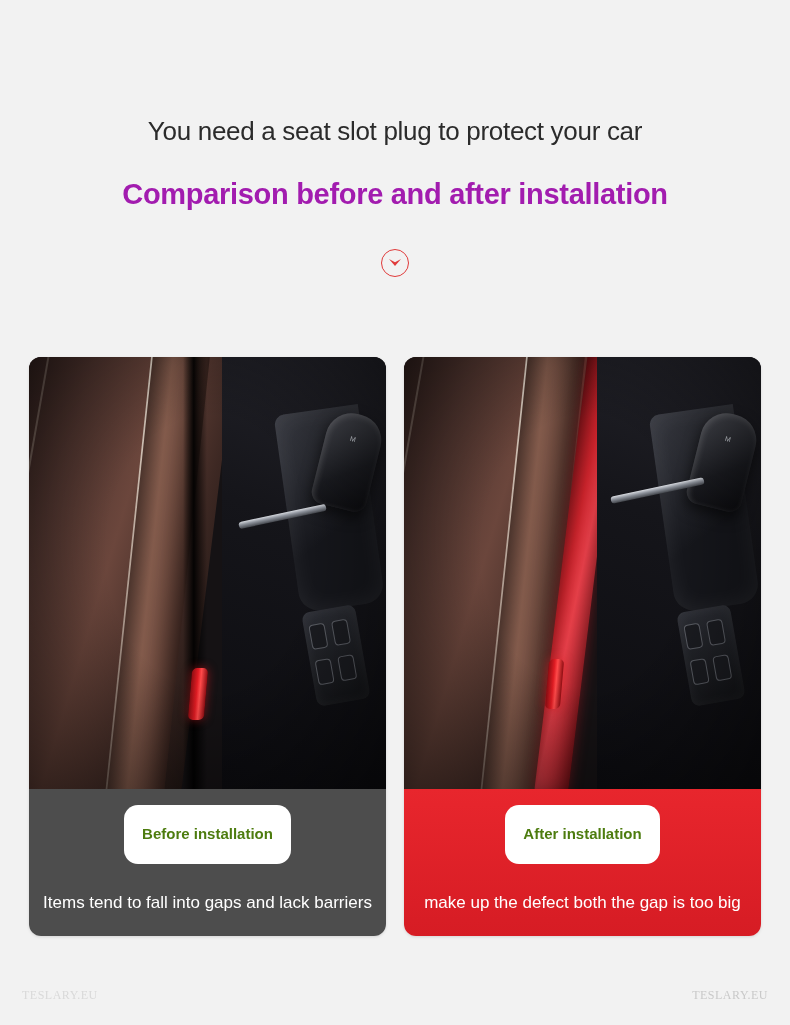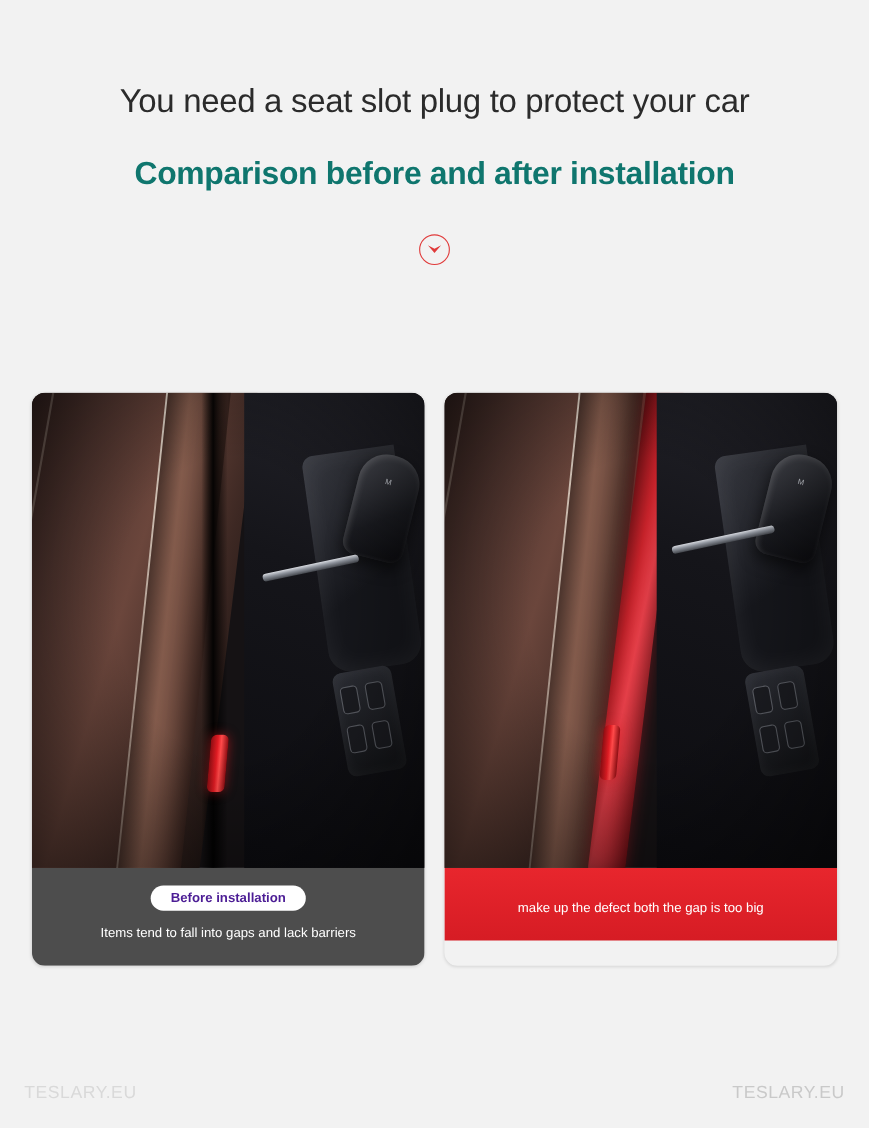--- a/index.html
+++ b/index.html
@@ -18,31 +18,31 @@
   .page {
     width: 790px;
     height: 1025px;
     position: relative;
     background: #f2f2f2;
   }
 
   
   .headline {
     text-align: center;
-    font-size: 30px;
+    font-size: 26px;
     color: #2b2b2b;
     font-weight: 400;
     letter-spacing: -0.3px;
-    padding-top: 78px;
+    padding-top: 118px;
     line-height: 1;
   }
   .subhead {
     text-align: center;
     font-size: 29px;
-    color: #0f766e;
+    color: #a21caf;
     font-weight: bold;
     letter-spacing: -0.3px;
     margin-top: 36px;
     line-height: 1;
   }
 
   
   .arrow-wrap {
     display: flex;
     justify-content: center;
@@ -226,41 +226,41 @@
     padding: 16px 14px 22px;
     text-align: center;
   }
   .caption-before { background: #4d4d4d; }
   .caption-after  { background: linear-gradient(180deg, #e8262d 0%, #d61c24 100%); }
 
   .pill {
     display: inline-block;
     background: #ffffff;
     border-radius: 14px;
-    padding: 5px 18px;
-    font-size: 12px;
+    padding: 21px 18px;
+    font-size: 15px;
     font-weight: bold;
-    color: #4c1d95;
+    color: #4d7c0f;
     line-height: 1.1;
   }
   .caption-text {
-    margin-top: 12px;
-    font-size: 12px;
+    margin-top: 28px;
+    font-size: 17px;
     color: #ffffff;
     line-height: 1.35;
   }
   .caption-text .l2 { display: block; }
 
   
   .wm {
     position: absolute;
-    font-size: 16px;
+    font-size: 12px;
     letter-spacing: 0.5px;
     color: #d9d9d9;
-    font-family: Liberation Sans, sans-serif;
+    font-family: Liberation Serif, serif;
   }
   .wm-left  { left: 22px;  bottom: 22px; }
   .wm-right { right: 22px; bottom: 22px; color: #c9c9c9; }
 </style>
 </head>
 <body>
 
 <div class="page">
 
   <div class="headline">You need a seat slot plug to protect your car</div>
@@ -330,20 +330,21 @@
             <div class="btn-key" style="left:10%; top:52%; width:26%; height:24%;"></div>
             <div class="btn-key" style="left:52%; top:52%; width:26%; height:24%;"></div>
           </div>
         </div>
 
         <div class="plug" style="left:40%; top:70%; width:15px; height:50px; transform:skewX(-5deg);"></div>
         <div class="vignette"></div>
       </div>
 
       <div class="caption caption-after">
+        <span class="pill">After installation</span>
         <div class="caption-text">
           <span class="l2">make up the defect both the gap is too big</span>
         </div>
       </div>
     </div>
 
   </div>
 
   <div class="wm wm-left">TESLARY.EU</div>
   <div class="wm wm-right">TESLARY.EU</div>

